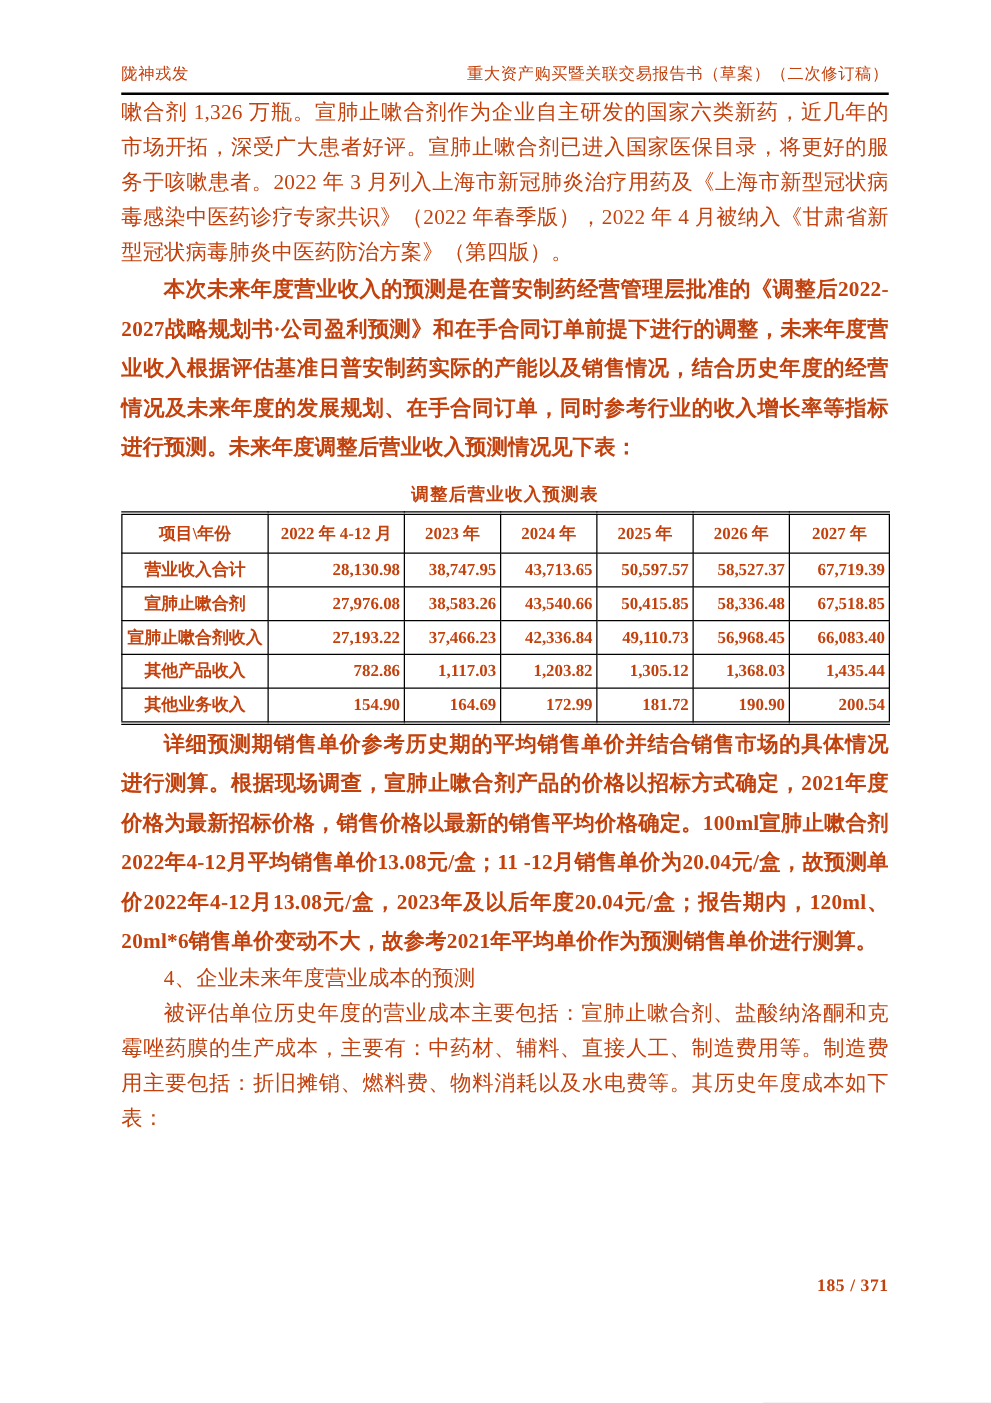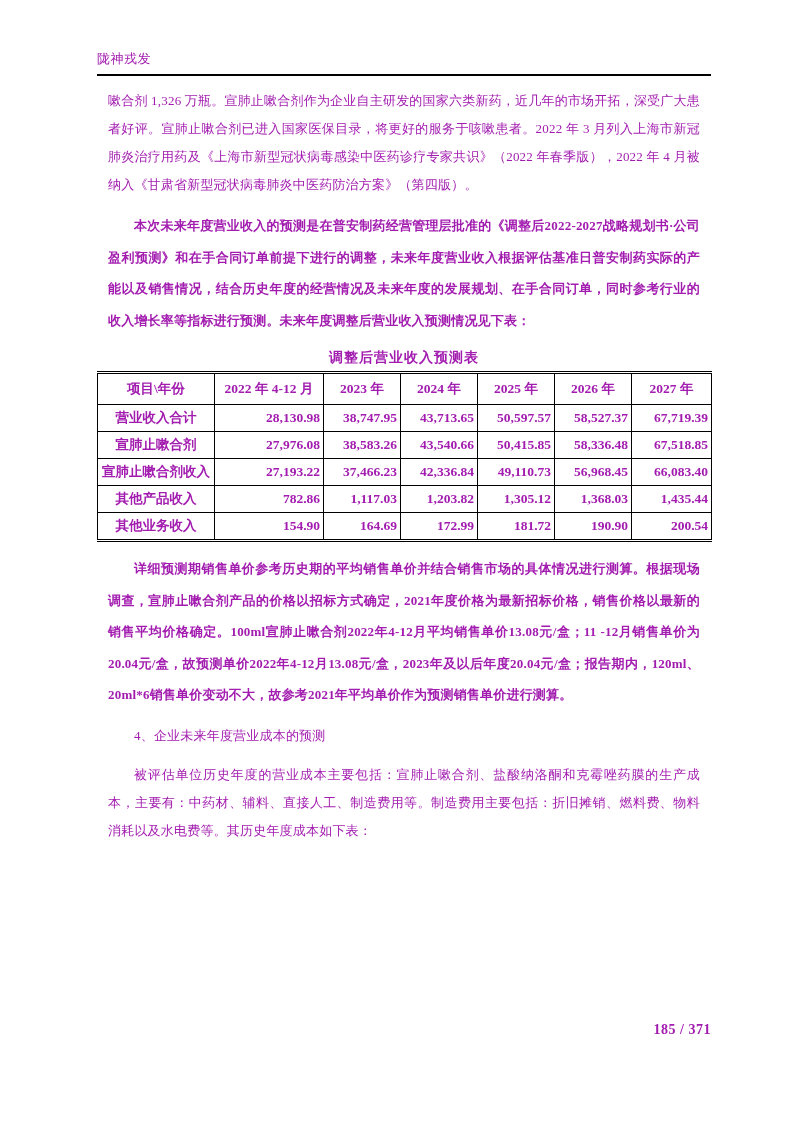--- a/index.html
+++ b/index.html
@@ -2,41 +2,41 @@
 <html lang="zh"><head>
 <meta charset="utf-8">
 <style>
   html, body { margin: 0; padding: 0; background: #e8e8e8; }
   .page {
     position: relative;
     width: 793px;
     height: 1122px;
     margin: 0 auto;
     background: #ffffff;
-    color: #a21caf;
+    color: #c2410c;
     font-family: "Liberation Serif", "DejaVu Serif", serif;
     overflow: hidden;
     box-sizing: border-box;
     padding: 50px 82px 0 97px;
   }
   
   .page-header {
     display: flex;
     justify-content: space-between;
     align-items: flex-end;
     font-size: 13px;
     letter-spacing: 0.5px;
     padding-bottom: 6px;
     border-bottom: 2px solid #000;
   }
   
   p.body-para {
-    margin: 11px;
+    margin: 0;
     text-align: justify;
-    font-size: 13px;
+    font-size: 17px;
     line-height: 28px;
     letter-spacing: 0.2px;
   }
   p.indent { text-indent: 2em; }
   p.kai-bold {
     font-weight: 700;
     line-height: 31.5px;
   }
   .para-1 { margin-top: 21px; }
   .para-2 { margin-top: 24px; }
@@ -87,20 +87,21 @@
     letter-spacing: 0.5px;
   }
 </style>
 </head>
 <body>
 
 <div class="page">
 
   <div class="page-header">
     <span>陇神戎发</span>
+    <span>重大资产购买暨关联交易报告书（草案）（二次修订稿）</span>
   </div>
 
   <p class="body-para para-1">嗽合剂 1,326 万瓶。宣肺止嗽合剂作为企业自主研发的国家六类新药，近几年的市场开拓，深受广大患者好评。宣肺止嗽合剂已进入国家医保目录，将更好的服务于咳嗽患者。2022 年 3 月列入上海市新冠肺炎治疗用药及《上海市新型冠状病毒感染中医药诊疗专家共识》（2022 年春季版），2022 年 4 月被纳入《甘肃省新型冠状病毒肺炎中医药防治方案》（第四版）。</p>
 
   <p class="body-para kai-bold indent para-2">本次未来年度营业收入的预测是在普安制药经营管理层批准的《调整后2022-2027战略规划书·公司盈利预测》和在手合同订单前提下进行的调整，未来年度营业收入根据评估基准日普安制药实际的产能以及销售情况，结合历史年度的经营情况及未来年度的发展规划、在手合同订单，同时参考行业的收入增长率等指标进行预测。未来年度调整后营业收入预测情况见下表：</p>
 
   <div class="table-title">调整后营业收入预测表</div>
 
 
   <table class="data-table">

